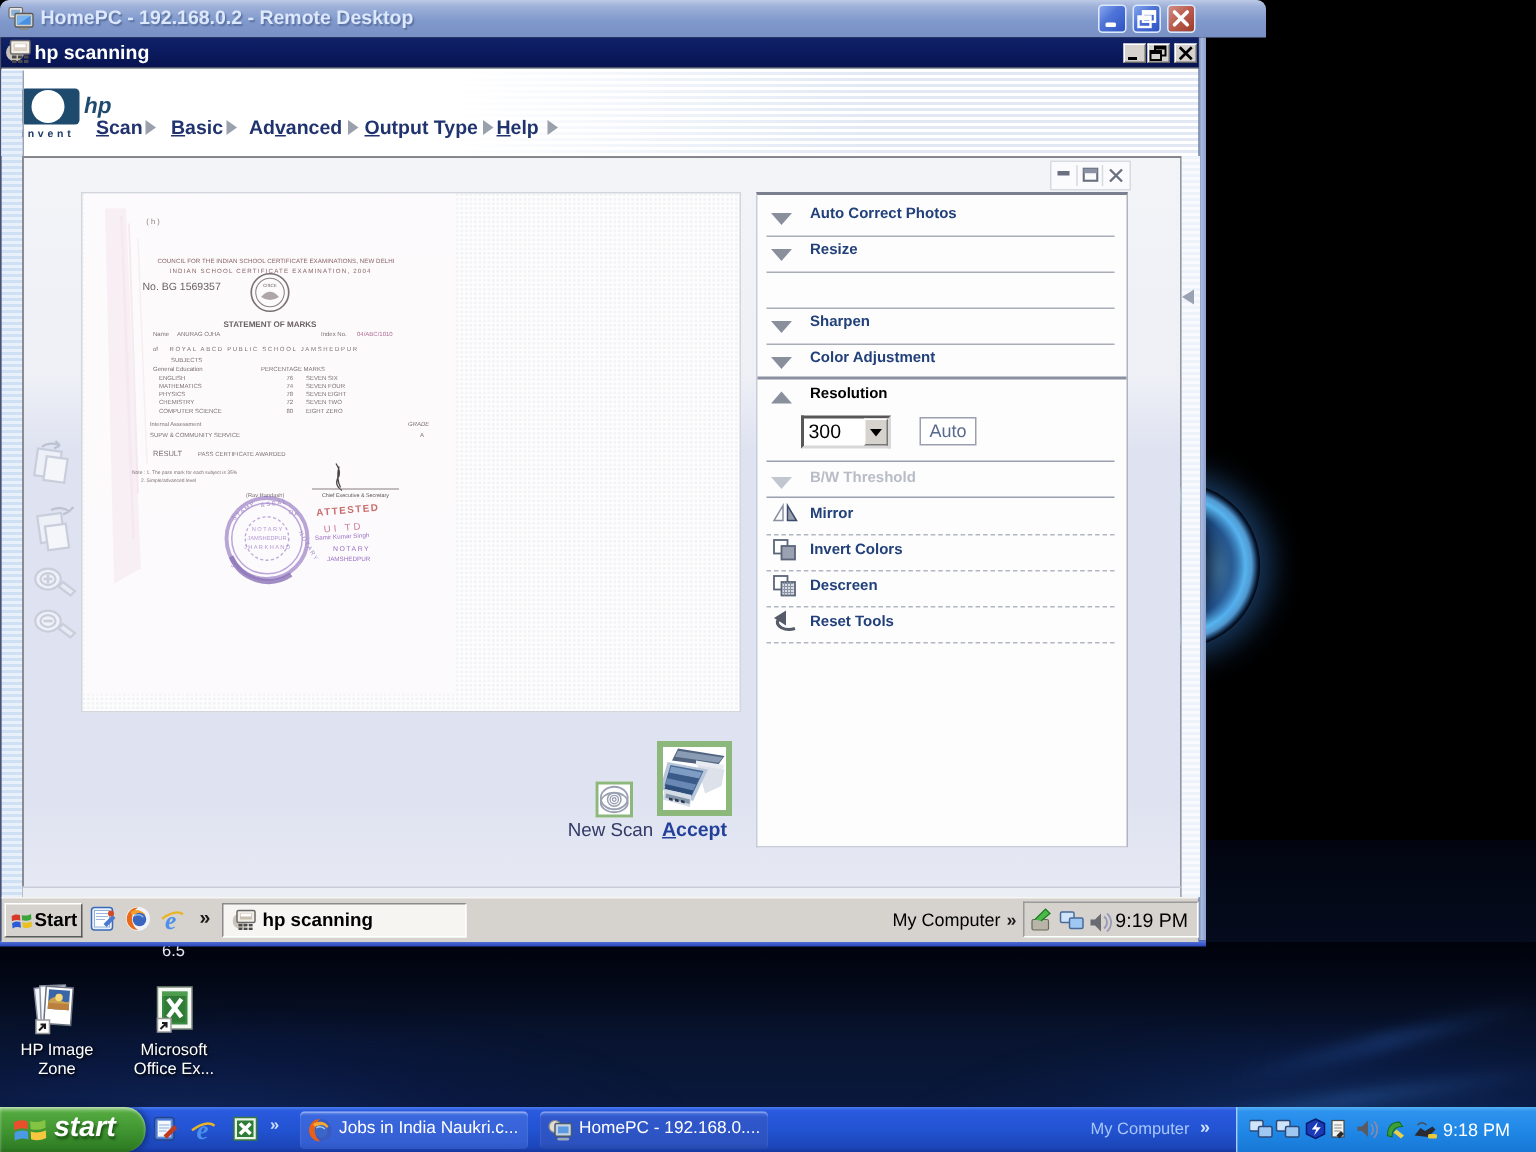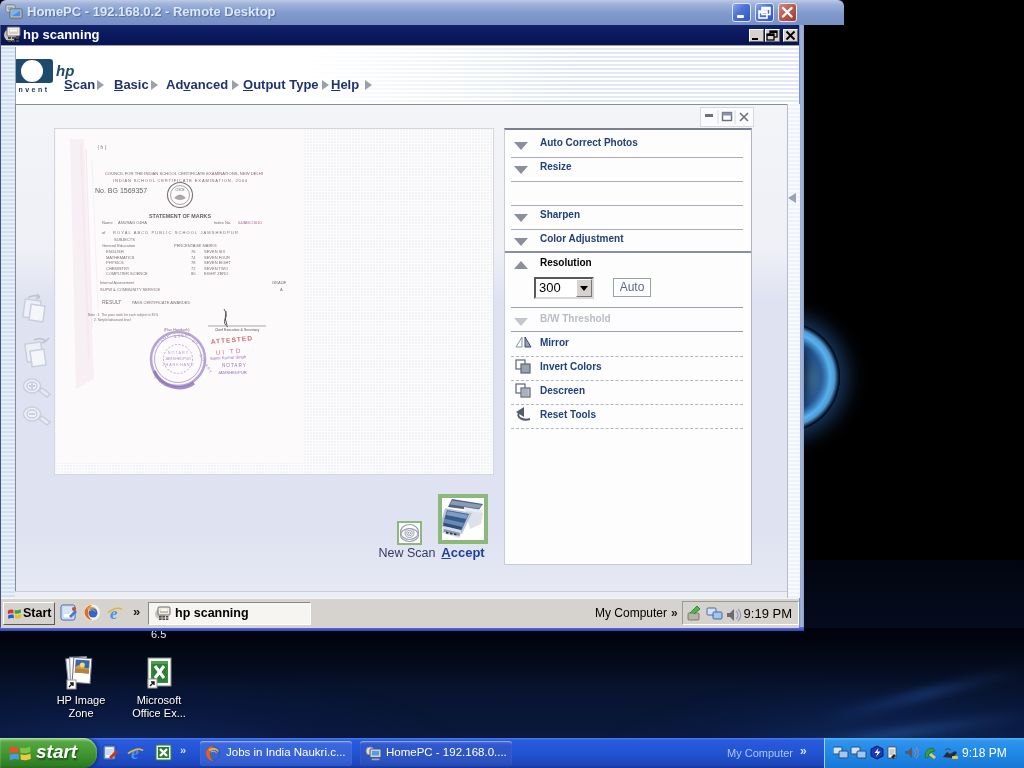--- a/index.html
+++ b/index.html
@@ -118,21 +118,21 @@
   <div class="deep abs"></div>
   <div class="wave1 abs"></div>
   <div class="wave2 abs"></div>
   <div class="streak1 abs"></div>
   <div class="streak2 abs"></div>
   <div class="dark1 abs"></div>
   <div id="orb" class="abs"></div>
   <div id="orb2" class="abs"></div>
 </div>
 
-<div id="deskicons" class="abs" style="left:0;top:625px;width:804px;height:113px;margin-left:43px;">
+<div id="deskicons" class="abs" style="left:0;top:625px;width:804px;height:113px;">
   <div class="abs" style="left:108px;top:3px;color:#e8e8f0;font-size:11px;">6.5</div>
   <div id="hpiz" class="abs" style="left:22px;top:31px;width:30px;height:34px;"><svg width="30" height="34" viewBox="0 0 30 34">
         <rect x="2" y="2" width="17" height="24" fill="#f4f6fa" stroke="#8a92a2" transform="rotate(-6 10 14)"></rect>
         <rect x="5" y="1" width="17" height="24" fill="#fafbfd" stroke="#8a92a2" transform="rotate(-2 13 13)"></rect>
         <rect x="8" y="2" width="18" height="25" fill="#fff" stroke="#6a7282" transform="rotate(4 17 14)"></rect>
         <g transform="rotate(4 17 14)">
           <rect x="10" y="4" width="14" height="13" fill="#3a66a8"></rect>
           <path d="M10 12 q4 -5 7 -2 q4 3 7 1 l0 6 l-14 0 z" fill="#c8a050"></path>
           <circle cx="17" cy="9" r="2.5" fill="#f8d878"></circle>
           <path d="M10 13 h14 l0 4 h-14 z" fill="#b87838" opacity=".8"></path>

